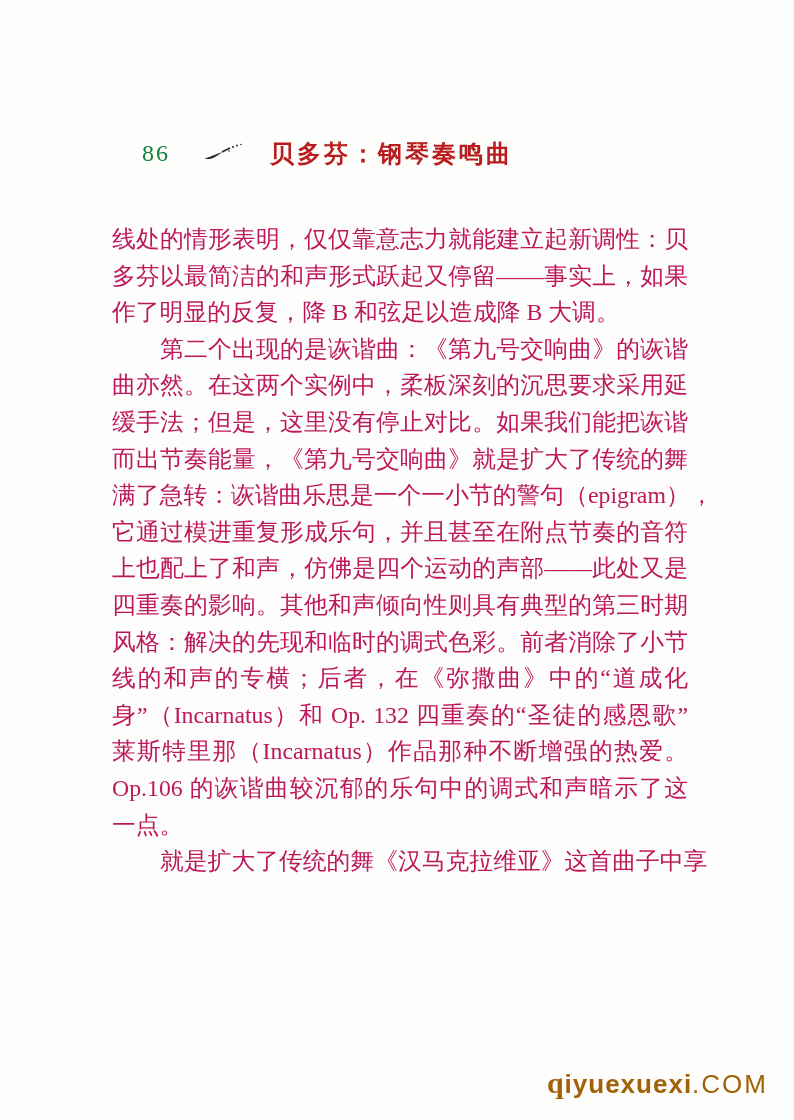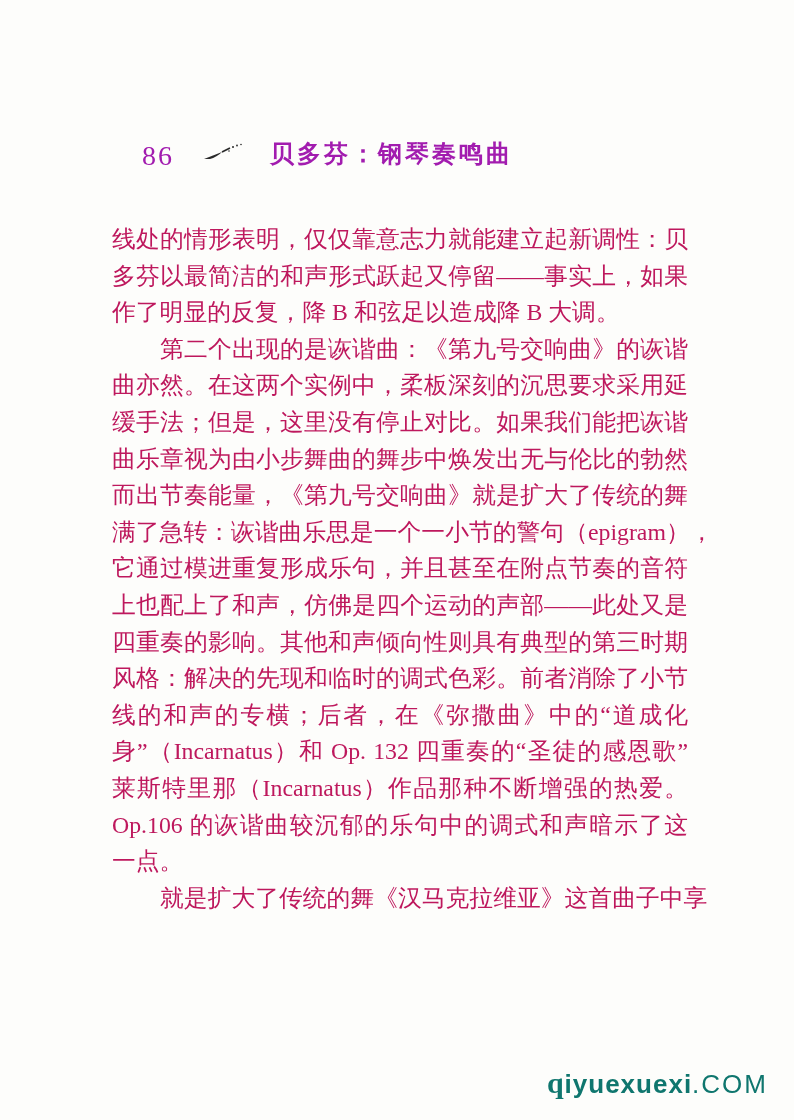--- a/index.html
+++ b/index.html
@@ -22,40 +22,40 @@
     position: absolute;
     top: 138px;
     left: 142px;
     right: 100px;
     height: 32px;
   }
   .page-number {
     position: absolute;
     left: 0;
     top: 2px;
-    font-size: 28px;
+    font-size: 24px;
     letter-spacing: 2px;
-    color: #a21caf;
+    color: #15803d;
   }
   .ornament {
     position: absolute;
     left: 58px;
     top: 4px;
     width: 52px;
     height: 24px;
   }
   .header-title {
     position: absolute;
     left: 128px;
     top: 0;
     font-family: "Liberation Sans", "DejaVu Sans", sans-serif;
     font-weight: bold;
     font-size: 24px;
     letter-spacing: 3px;
-    color: #a21caf;
+    color: #b91c1c;
     white-space: nowrap;
     transform: scaleY(1.02);
     text-align: center;
   }
   
   .body-text {
     position: absolute;
     left: 112px;
     top: 221px;
     width: 576px;
@@ -77,21 +77,21 @@
     padding-left: 48px;
     width: 528px;
   }
   
   .watermark {
     position: absolute;
     top: 1066px;
     right: 26px;
     font-family: "Liberation Sans", "DejaVu Sans", sans-serif;
     font-size: 26px;
-    color: #0f766e;
+    color: #a16207;
     letter-spacing: 1px;
     white-space: nowrap;
   }
   .watermark .wm-q {
     font-family: "Liberation Serif", "DejaVu Serif", serif;
     font-weight: bold;
     font-size: 30px;
   }
   .watermark .wm-mid {
     font-weight: bold;
@@ -121,21 +121,20 @@
     <span class="header-title">贝多芬：钢琴奏鸣曲</span>
   </div>
 
   <div class="body-text">
     <div class="tline">线处的情形表明，仅仅靠意志力就能建立起新调性：贝</div>
     <div class="tline">多芬以最简洁的和声形式跃起又停留——事实上，如果</div>
     <div class="tline para-end">作了明显的反复，降 B 和弦足以造成降 B 大调。</div>
     <div class="tline indent">第二个出现的是诙谐曲：《第九号交响曲》的诙谐</div>
     <div class="tline">曲亦然。在这两个实例中，柔板深刻的沉思要求采用延</div>
     <div class="tline">缓手法；但是，这里没有停止对比。如果我们能把诙谐</div>
-    <div class="tline">曲乐章视为由小步舞曲的舞步中焕发出无与伦比的勃然</div>
     <div class="tline">而出节奏能量，《第九号交响曲》就是扩大了传统的舞</div>
     <div class="tline">满了急转：诙谐曲乐思是一个一小节的警句（epigram），</div>
     <div class="tline">它通过模进重复形成乐句，并且甚至在附点节奏的音符</div>
     <div class="tline">上也配上了和声，仿佛是四个运动的声部——此处又是</div>
     <div class="tline">四重奏的影响。其他和声倾向性则具有典型的第三时期</div>
     <div class="tline">风格：解决的先现和临时的调式色彩。前者消除了小节</div>
     <div class="tline">线的和声的专横；后者，在《弥撒曲》中的“道成化</div>
     <div class="tline">身”（Incarnatus）和 Op. 132 四重奏的“圣徒的感恩歌”</div>
     <div class="tline">莱斯特里那（Incarnatus）作品那种不断增强的热爱。</div>
     <div class="tline">Op.106 的诙谐曲较沉郁的乐句中的调式和声暗示了这</div>

